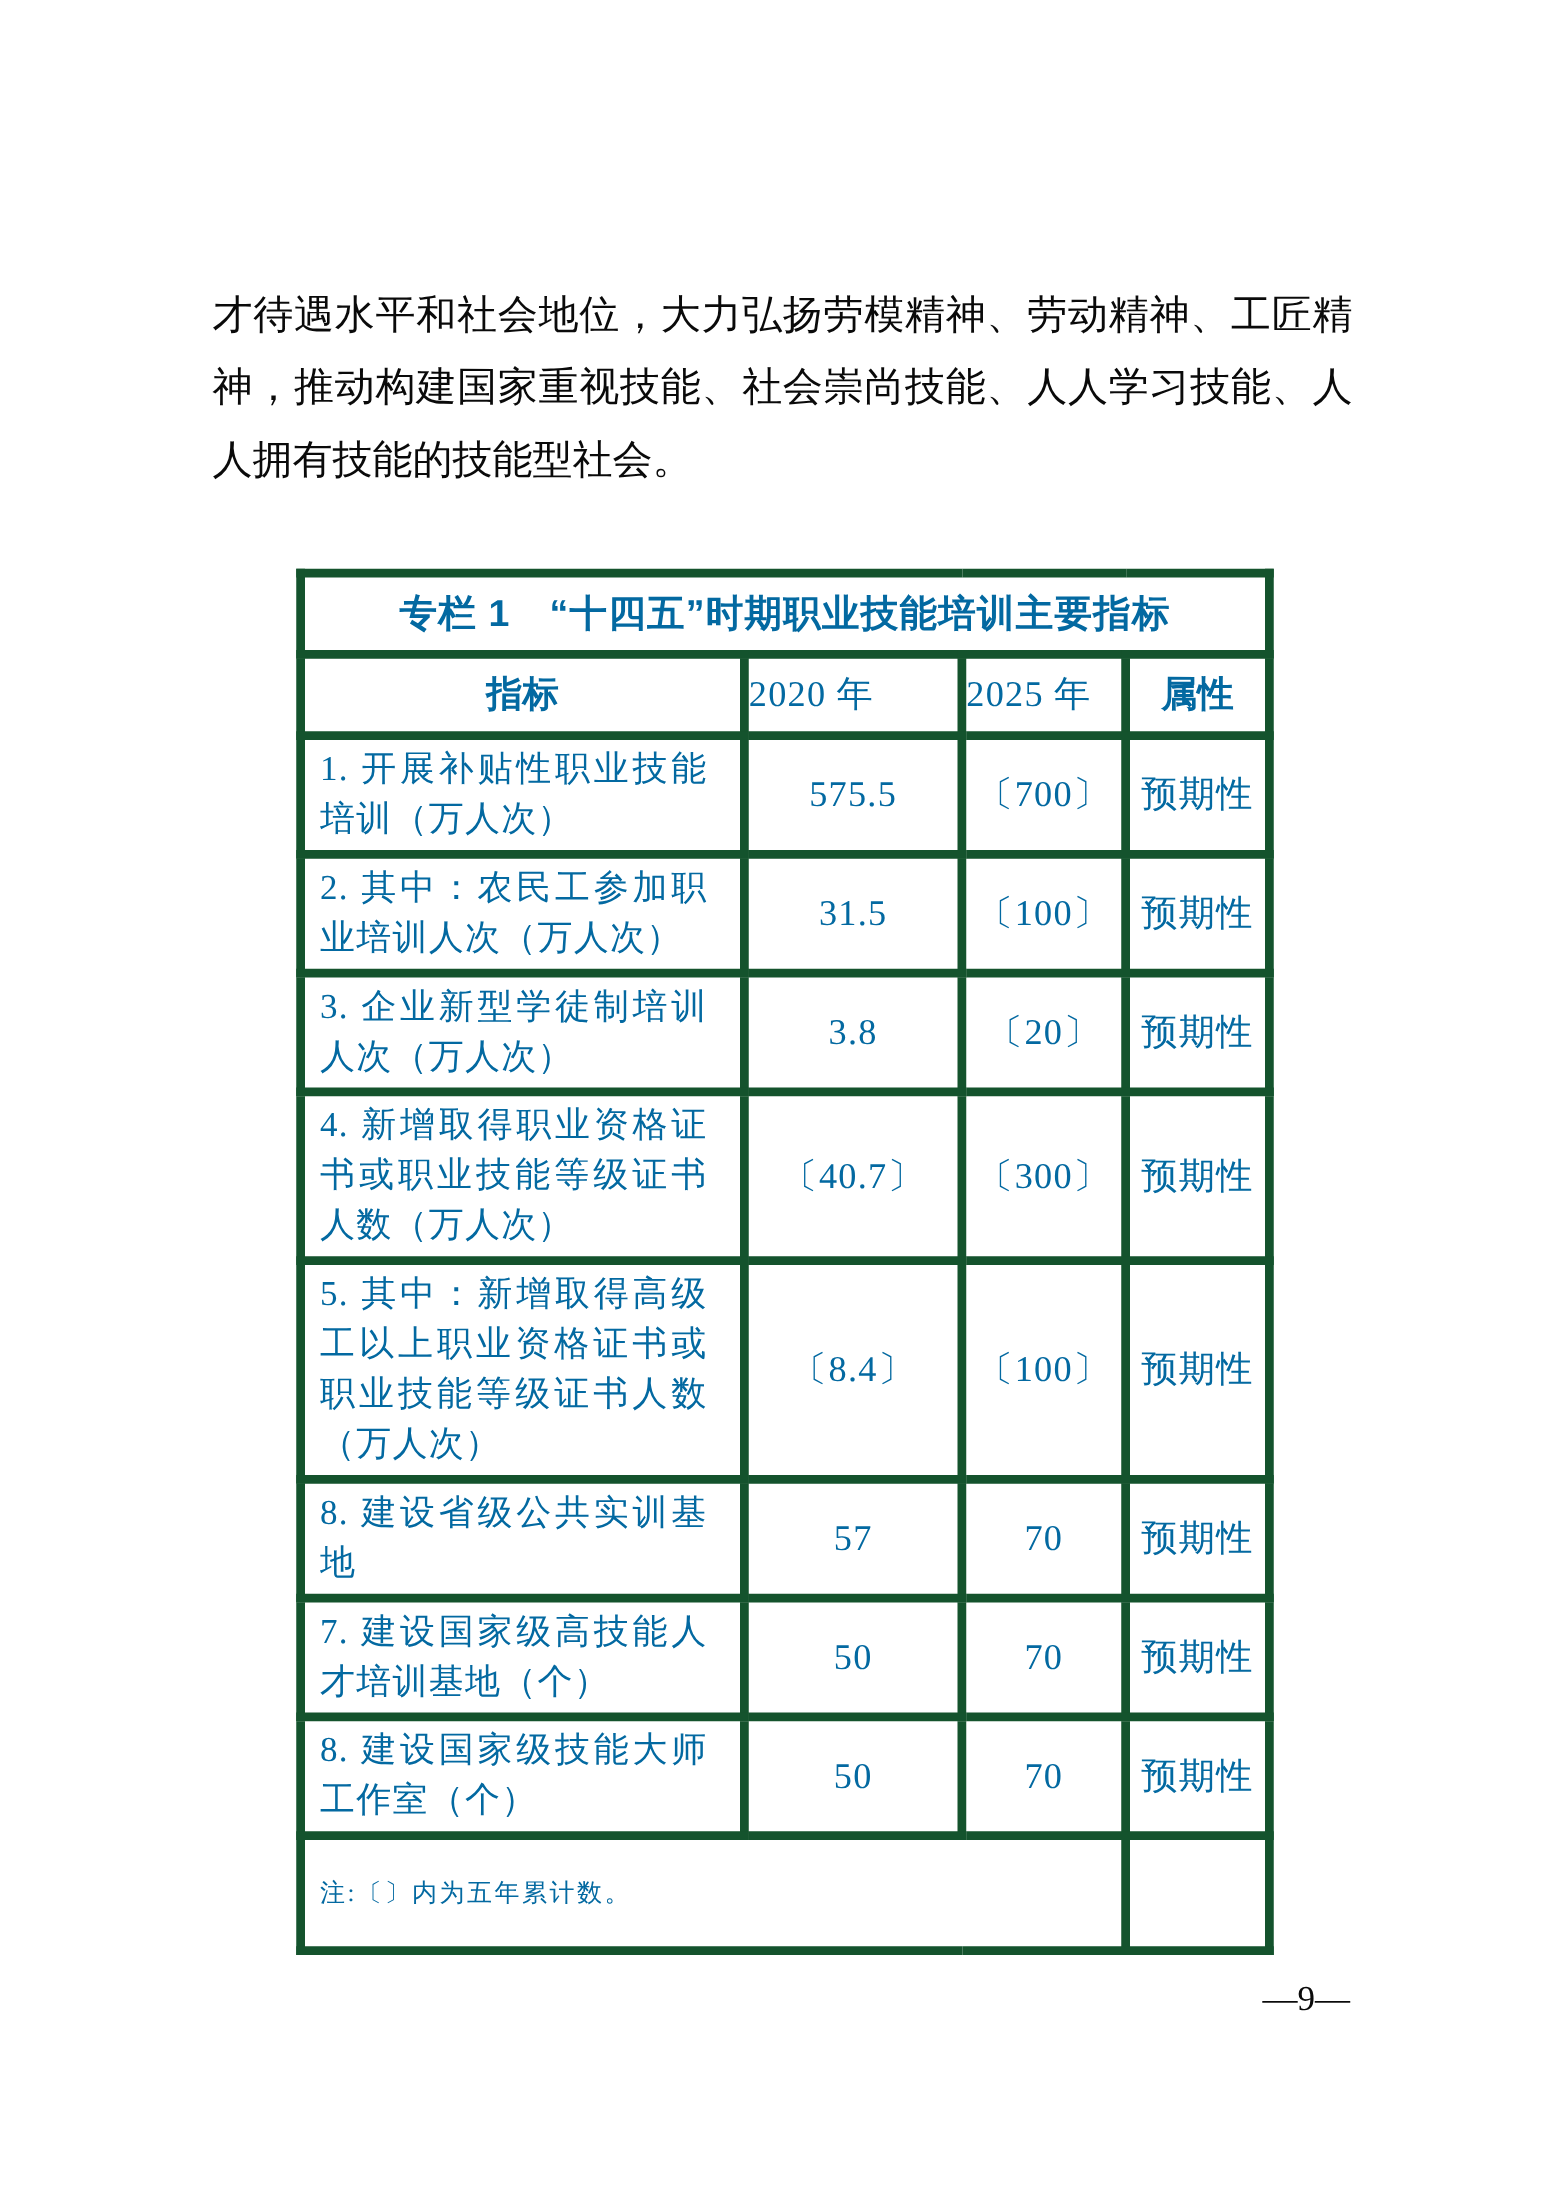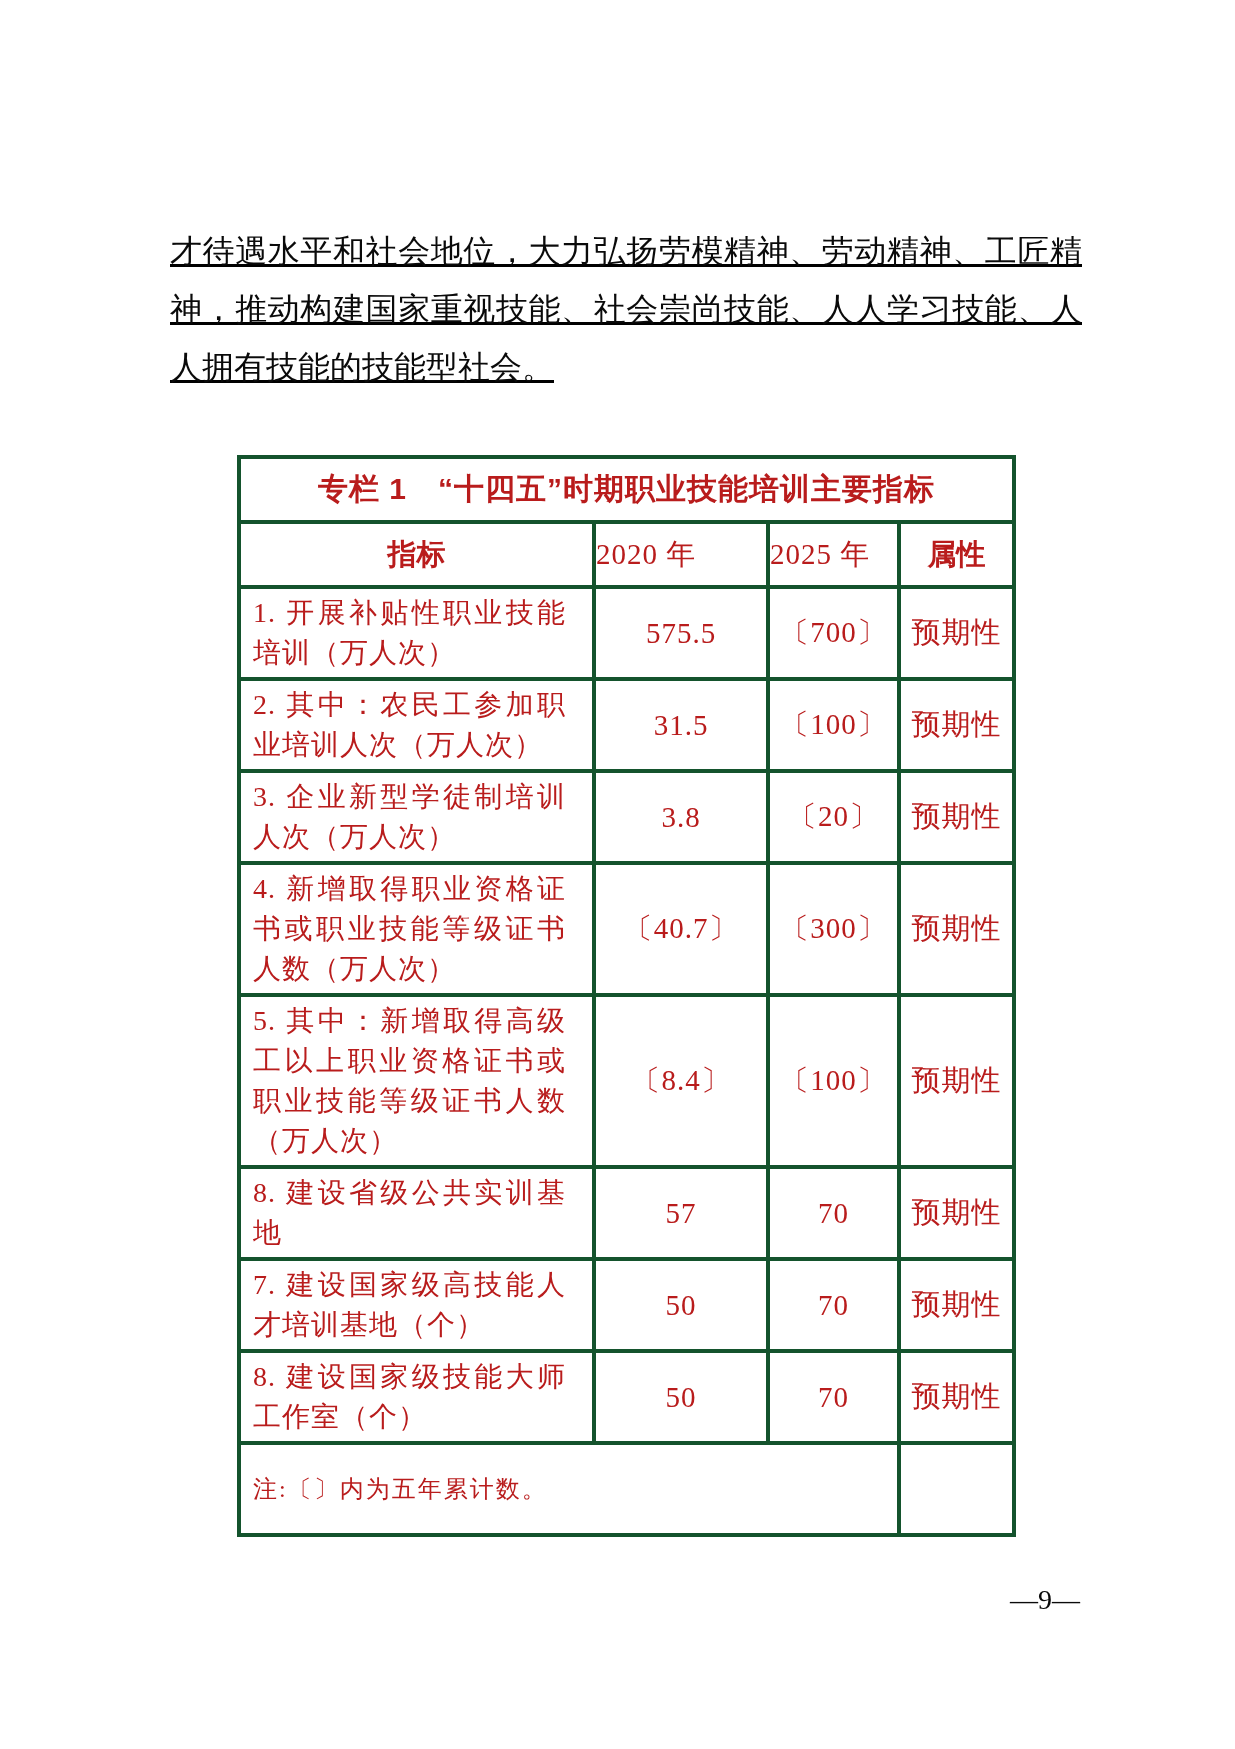--- a/index.html
+++ b/index.html
@@ -12,21 +12,20 @@
     font-family: "Liberation Serif", "DejaVu Serif", serif;
     color: #000000;
     overflow: hidden;
   }
   
   .para {
     position: absolute;
     left: 170px;
     top: 222px;
     width: 912px;
-    text-decoration: underline;
   }
   .para-line {
     font-size: 32px;
     line-height: 58px;
     white-space: nowrap;
     color: #0a0a0a;
   }
   .para-line.jl {
     white-space: normal;
     text-align: justify;
@@ -35,23 +34,23 @@
   
   table.kpi {
     position: absolute;
     left: 237px;
     top: 455px;
     width: 775px;
     border-collapse: collapse;
     table-layout: fixed;
   }
   table.kpi td {
-    border: 4px solid #14532d;
+    border: 7px solid #14532d;
     vertical-align: middle;
-    color: #b91c1c;
+    color: #0369a1;
   }
   td.title-cell {
     text-align: center;
     font-family: "Liberation Sans", "DejaVu Sans", sans-serif;
     font-weight: bold;
     font-size: 30px;
     letter-spacing: 1px;
   }
   td.hdr {
     text-align: center;
@@ -71,21 +70,21 @@
     line-height: 40px;
     letter-spacing: 1px;
   }
   td.c-num {
     text-align: center;
     font-size: 29px;
     letter-spacing: 1px;
   }
   td.note-cell {
     padding-left: 12px;
-    font-size: 24px;
+    font-size: 20px;
     letter-spacing: 2px;
   }
   
   .pageno {
     position: absolute;
     left: 1005px;
     top: 1584px;
     width: 80px;
     font-size: 28px;
     text-align: center;

